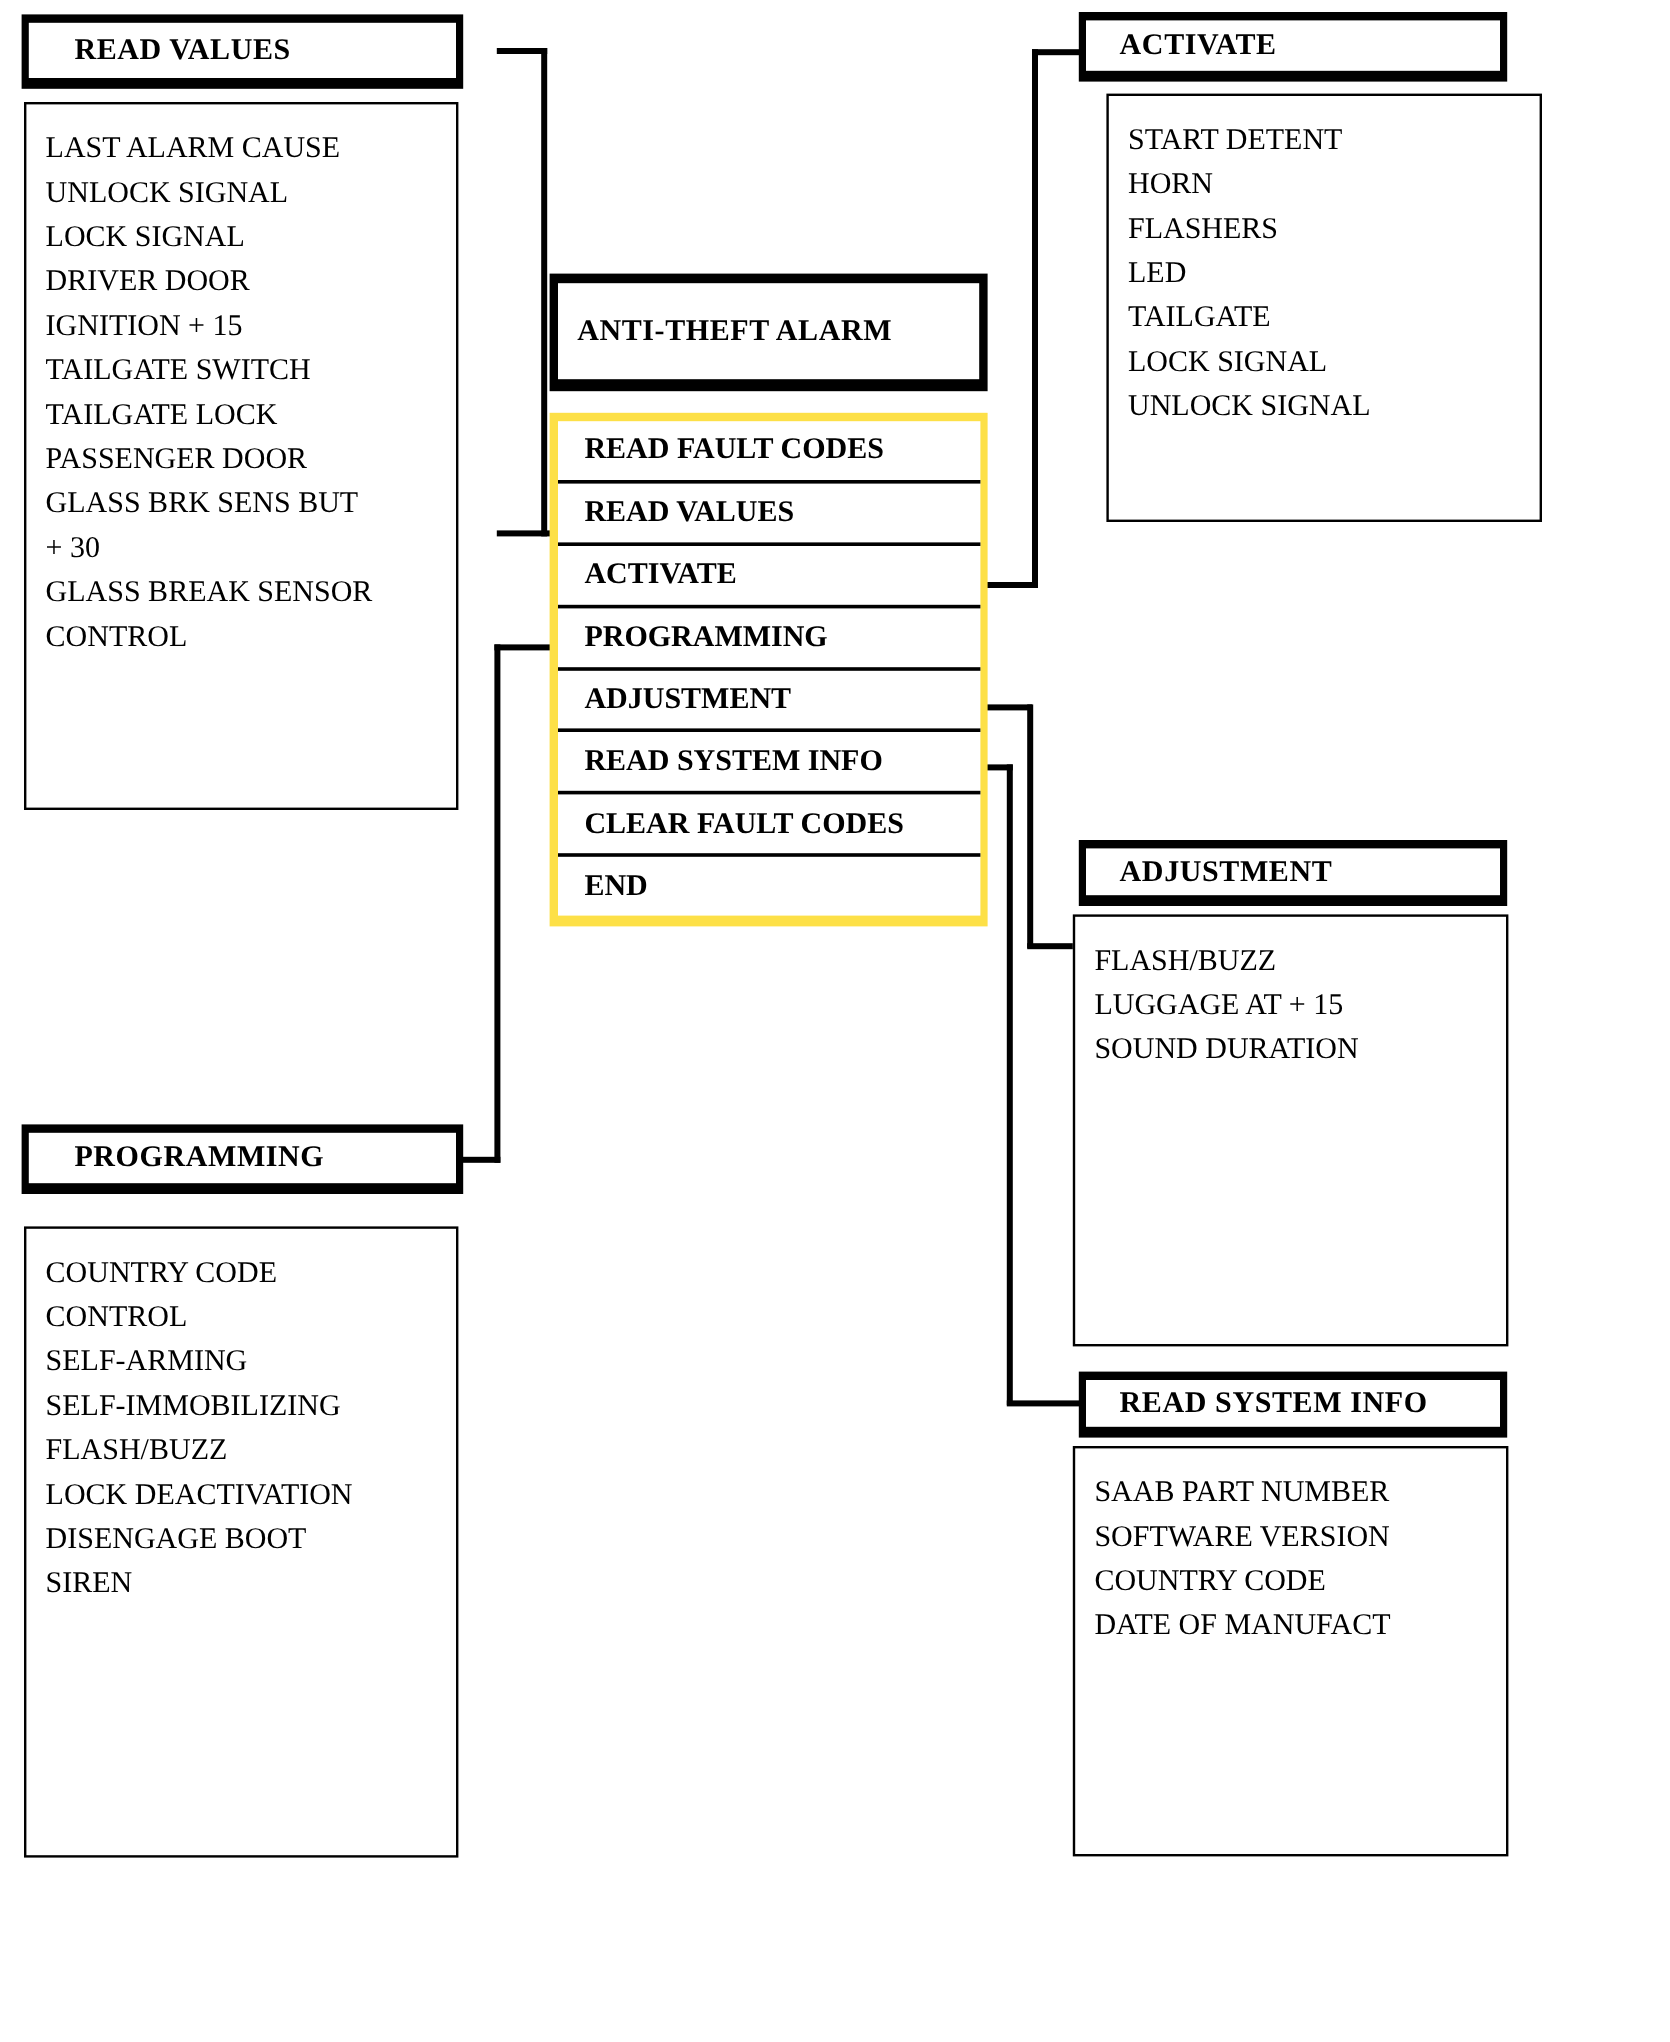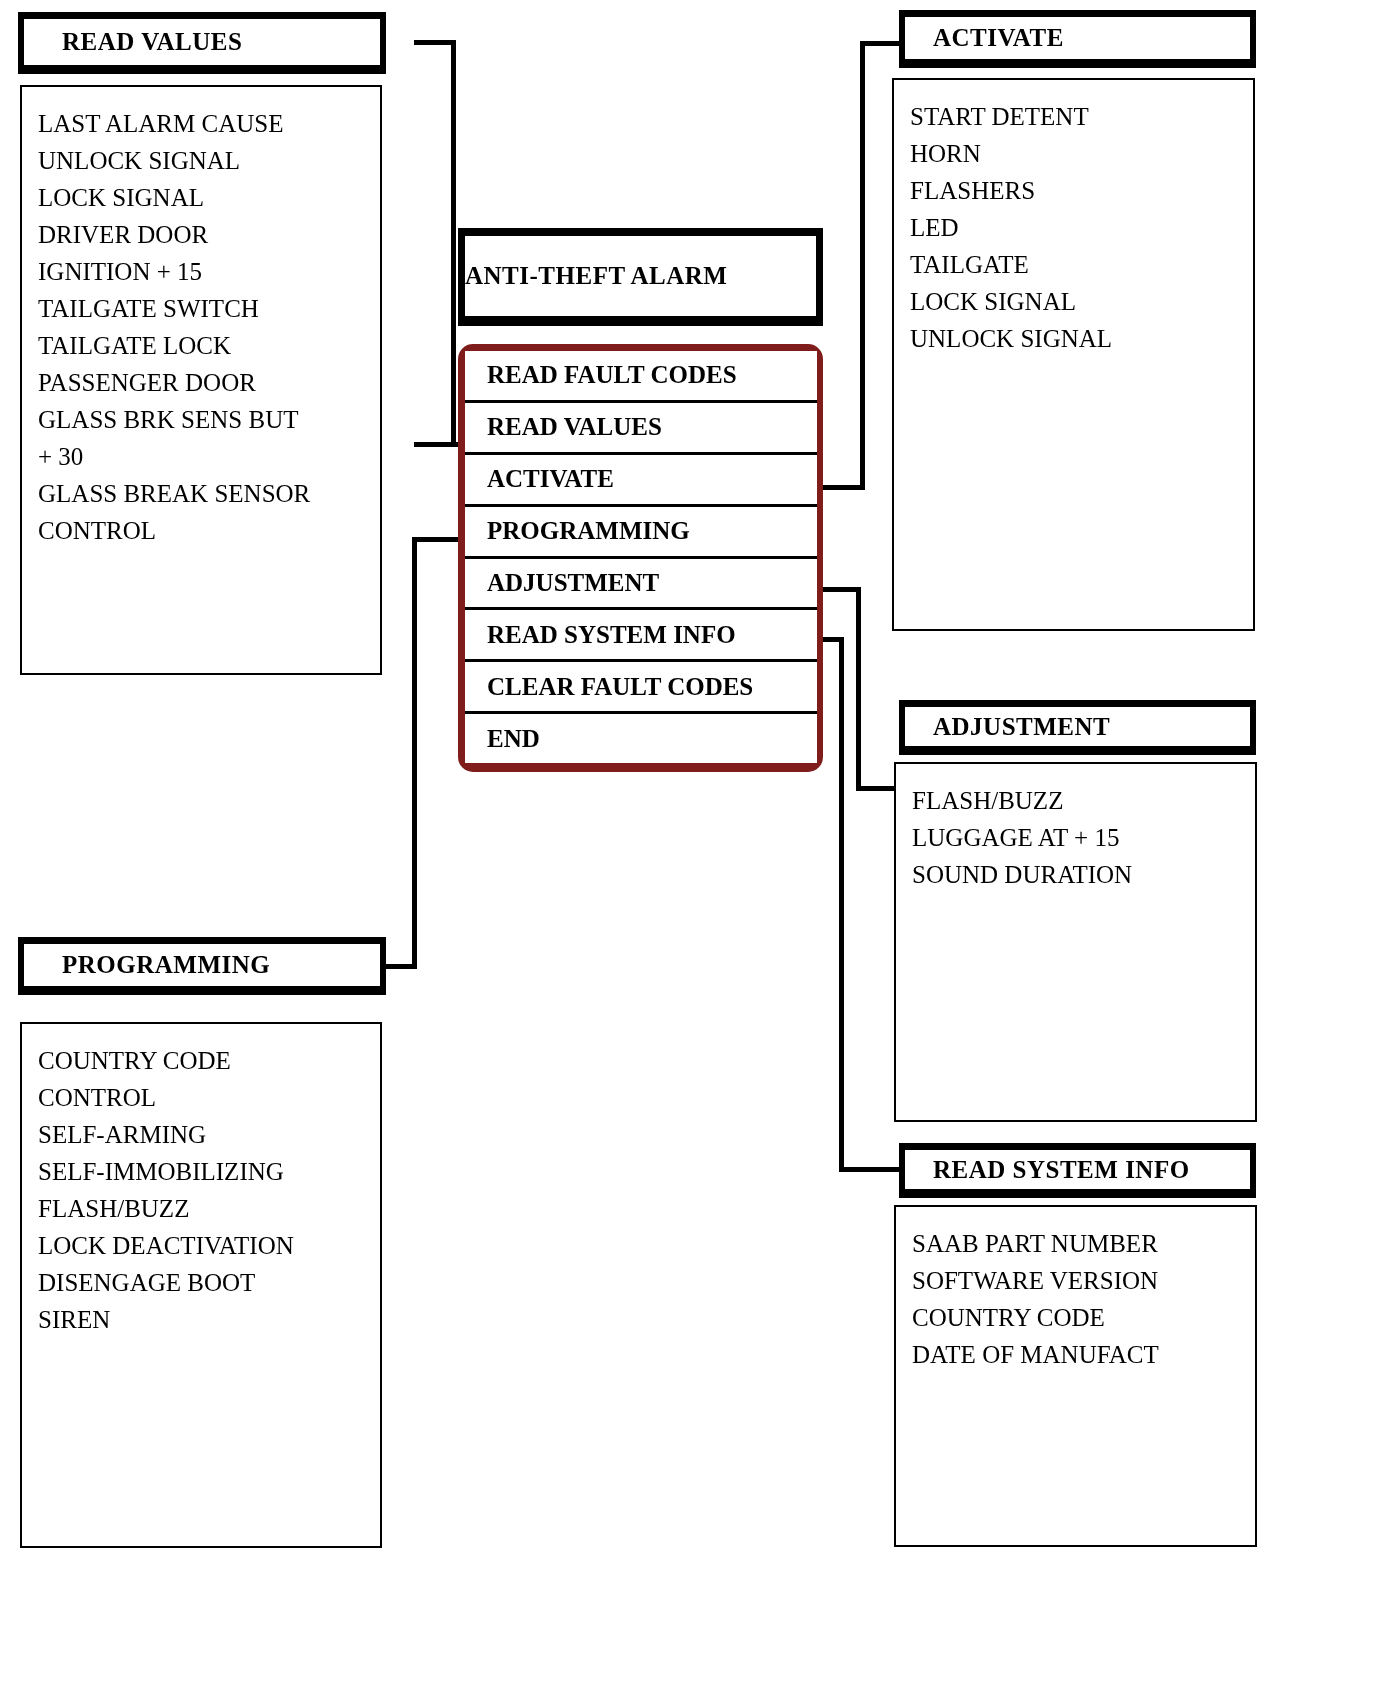--- a/index.html
+++ b/index.html
@@ -42,24 +42,23 @@
   }
   .body-box .row{
     font-size:25px;
     line-height:37px;
     white-space:nowrap;
   }
 
   
   .menu-box{
     position:absolute;
-    background:#7f1d1d;
+    background:#fde047;
     padding:7px 6px 9px 7px;
     box-sizing:border-box;
-    border-radius:15px;
   }
   .menu-box .menu-inner{
     background:#ffffff;
     width:100%;height:100%;
     box-sizing:border-box;
     display:flex;flex-direction:column;
   }
   .menu-box .menu-item{
     flex:1 1 0;
     display:flex;align-items:center;
@@ -120,33 +119,33 @@
     <div class="row">GLASS BREAK SENSOR</div>
     <div class="row">CONTROL</div>
   </div>
 
   <div class="hdr" style="left:899px; top:10px; width:357px; height:58px;">
     <div class="inner">
       <span class="txt" style="padding-left:28px;">ACTIVATE</span>
     </div>
   </div>
 
-  <div class="body-box" style="left:892px; top:78px; width:363px; height:553px;">
+  <div class="body-box" style="left:922px; top:78px; width:363px; height:357px;">
     <div class="row">START DETENT</div>
     <div class="row">HORN</div>
     <div class="row">FLASHERS</div>
     <div class="row">LED</div>
     <div class="row">TAILGATE</div>
     <div class="row">LOCK SIGNAL</div>
     <div class="row">UNLOCK SIGNAL</div>
   </div>
 
   <div class="hdr" style="left:458px; top:228px; width:365px; height:98px; padding:8px 7px 10px 7px;">
     <div class="inner">
-      <span class="txt" style="padding-left:0;">ANTI-THEFT ALARM</span>
+      <span class="txt" style="padding-left:16px;">ANTI-THEFT ALARM</span>
     </div>
   </div>
 
   <div class="menu-box" style="left:458px; top:344px; width:365px; height:428px;">
     <div class="menu-inner">
       <div class="menu-item">READ FAULT CODES</div>
       <div class="menu-item">READ VALUES</div>
       <div class="menu-item">ACTIVATE</div>
       <div class="menu-item">PROGRAMMING</div>
       <div class="menu-item">ADJUSTMENT</div>

